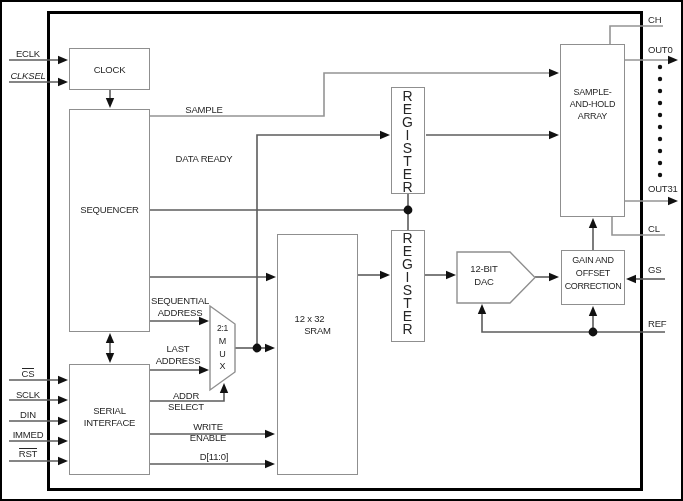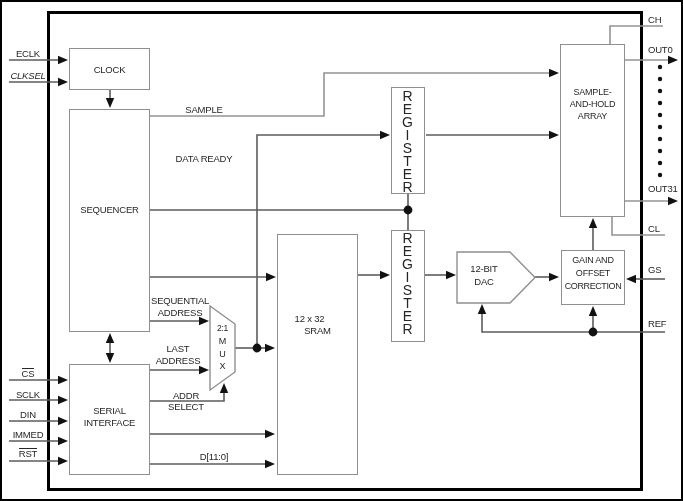--- a/index.html
+++ b/index.html
@@ -174,16 +174,17 @@
   <div class="lbl pinR" style="top:181px;">OUT31</div>
   <div class="lbl pinR" style="top:221px;">CL</div>
   <div class="lbl pinR" style="top:262px;">GS</div>
   <div class="lbl pinR" style="top:316px;">REF</div>
 
   <div class="lbl ctr" style="left:178px;top:102px;width:48px;">SAMPLE</div>
   <div class="lbl ctr" style="left:172px;top:151px;width:60px;">DATA READY</div>
   <div class="lbl ctr two" style="left:149px;top:293px;width:58px;">SEQUENTIAL ADDRESS</div>
   <div class="lbl ctr two" style="left:148px;top:341px;width:56px;">LAST ADDRESS</div>
   <div class="lbl ctr" style="left:153px;top:388px;width:62px;">ADDR SELECT</div>
+  <div class="lbl ctr" style="left:172px;top:419px;width:68px;">WRITE ENABLE</div>
   <div class="lbl ctr" style="left:190px;top:449px;width:44px;">D[11:0]</div>
 
 
 </div>
 
 </body></html>

